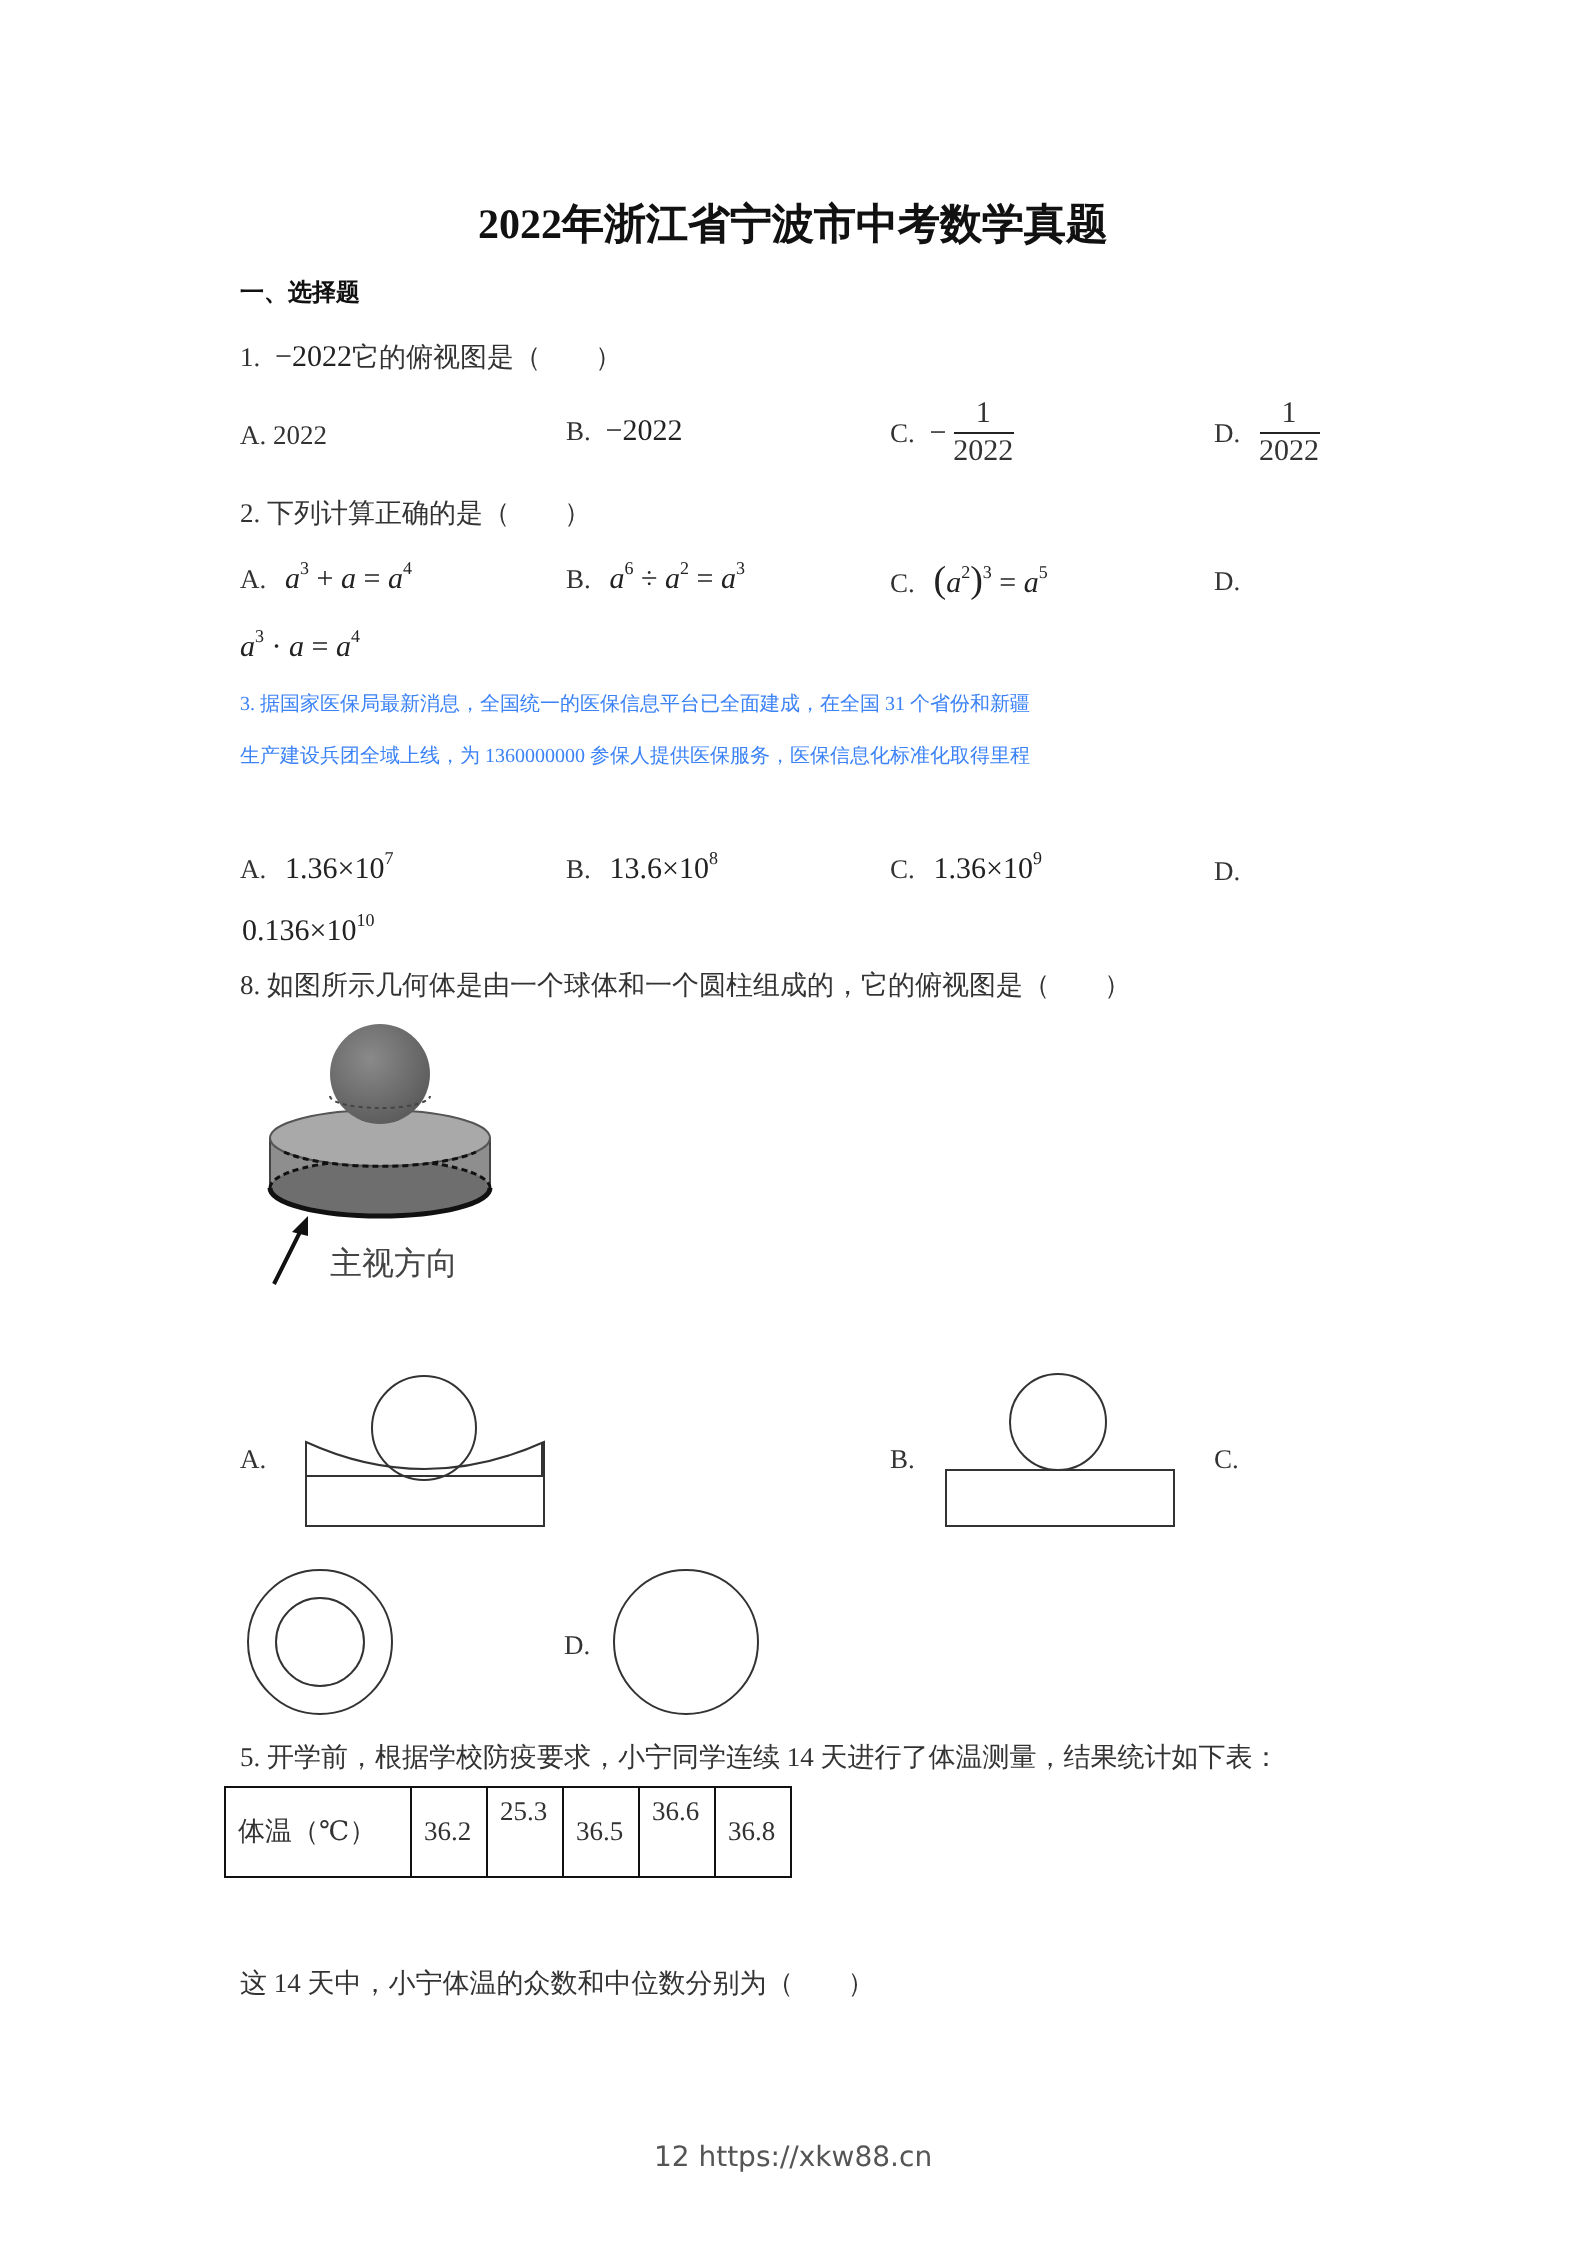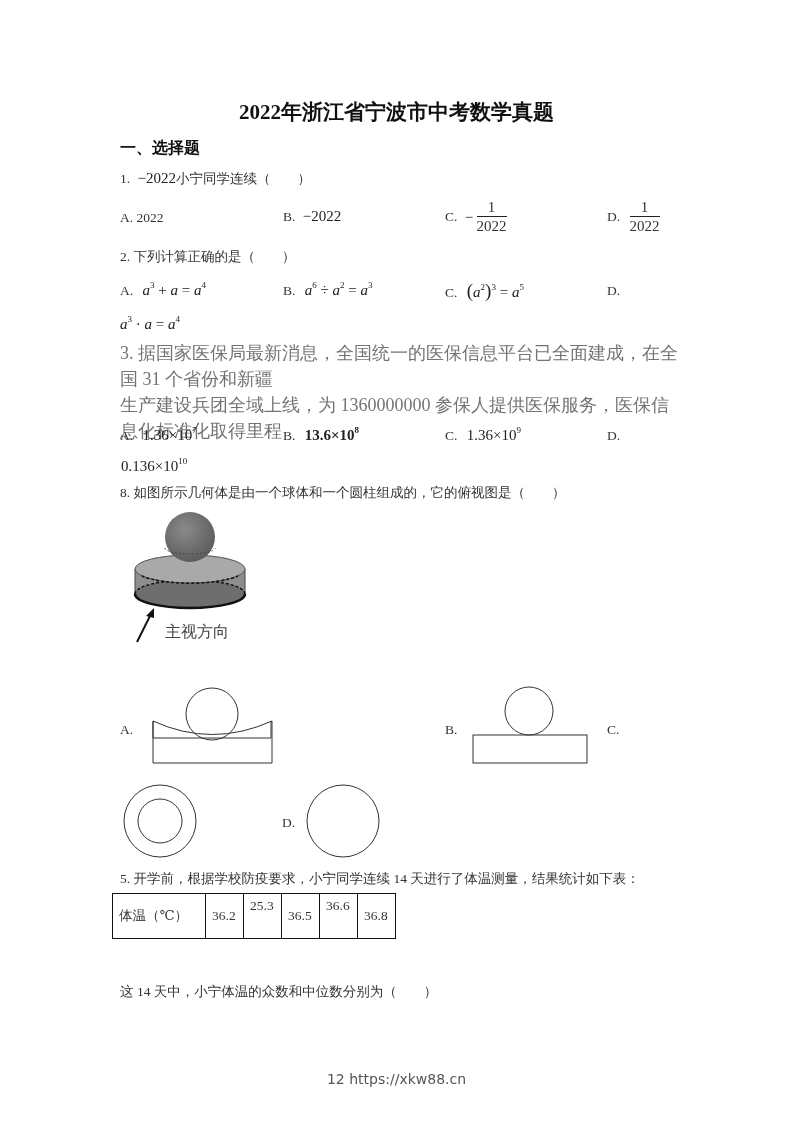--- a/index.html
+++ b/index.html
@@ -6,29 +6,29 @@
     body {
       width: 793px; height: 1122px; position: relative; overflow: hidden;
       font-family: "Liberation Serif", "DejaVu Serif", serif;
       color: #222;
     }
     .abs { position: absolute; white-space: nowrap; }
     .title {
       left: 0; width: 793px; top: 98px; text-align: center;
       font-size: 21px; font-weight: bold; color: #111;
     }
-    .section { left: 120px; top: 138px; font-size: 16px; font-weight: bold; color: #111; }
+    .section { left: 120px; top: 138px; font-size: 12px; font-weight: bold; color: #111; }
     .q { font-size: 13.5px; color: #333; }
     .opt { font-size: 13.5px; color: #333; }
     .m { font-family: "Liberation Serif", serif; font-size: 15px; color: #222; }
     sup { font-size: 9px; vertical-align: 7px; line-height: 0; }
     .frac { display: inline-block; vertical-align: middle; text-align: center; font-size: 15px; }
     .frac .num { display: block; padding: 0 2px; border-bottom: 1px solid #222; line-height: 17px; }
     .frac .den { display: block; line-height: 18px; }
-    .para { left: 120px; width: 560px; font-size: 18px; line-height: 26px; color: #737373; white-space: normal; }
+    .para { left: 120px; width: 560px; font-size: 10px; line-height: 26px; color: #3b82f6; white-space: normal; }
     table.temp {
       position: absolute; left: 112px; top: 893px; border-collapse: collapse;
       font-size: 13.5px; color: #333;
     }
     table.temp td {
       border: 1.5px solid #111; height: 40px; padding: 0 6px; vertical-align: middle;
     }
     .footer {
       left: 0; width: 793px; top: 1071px; text-align: center;
       font-family: "DejaVu Sans", sans-serif; font-size: 14px; color: #555;
@@ -36,21 +36,21 @@
     svg { position: absolute; overflow: visible; }
   </style>
 </head>
 <body>
 
 <div class="abs title">2022年浙江省宁波市中考数学真题</div>
 <div class="abs section">一、选择题</div>
 
 <div class="abs q" style="left:120px; top:170px;">
   <span>1.</span>
-  <span class="m" style="margin-left:4px;">−2022</span><span>小宁同学连续（　　）</span>
+  <span class="m" style="margin-left:4px;">−2022</span><span>它的俯视图是（　　）</span>
 </div>
 <div class="abs opt" style="left:120px; top:210px;">
   <span>A.</span>
   <span>2022</span>
 </div>
 <div class="abs opt" style="left:283px; top:208px;">
   <span>B.</span>
   <span class="m" style="margin-left:4px;">−2022</span>
 </div>
 <div class="abs opt" style="left:445px; top:199px;">
@@ -95,21 +95,21 @@
 <div class="abs para" style="top:340px;">
   <div>3. 据国家医保局最新消息，全国统一的医保信息平台已全面建成，在全国 31 个省份和新疆</div>
   <div>生产建设兵团全域上线，为 1360000000 参保人提供医保服务，医保信息化标准化取得里程</div>
 </div>
 <div class="abs opt" style="left:120px; top:427px;">
   <span>A.</span>
   <span class="m" style="margin-left:6px;"><span>1.36×10</span><sup>7</sup></span>
 </div>
 <div class="abs opt" style="left:283px; top:427px;">
   <span>B.</span>
-  <span class="m" style="margin-left:6px;font-weight:bold;"><span>13.6×10</span><sup>8</sup></span>
+  <span class="m" style="margin-left:6px;"><span>13.6×10</span><sup>8</sup></span>
 </div>
 <div class="abs opt" style="left:445px; top:427px;">
   <span>C.</span>
   <span class="m" style="margin-left:6px;"><span>1.36×10</span><sup>9</sup></span>
 </div>
 <div class="abs opt" style="left:607px; top:428px;">
   <span>D.</span>
 </div>
 <div class="abs opt" style="left:121px; top:458px;">
   <span class="m"><span>0.136×10</span><sup>10</sup></span>

